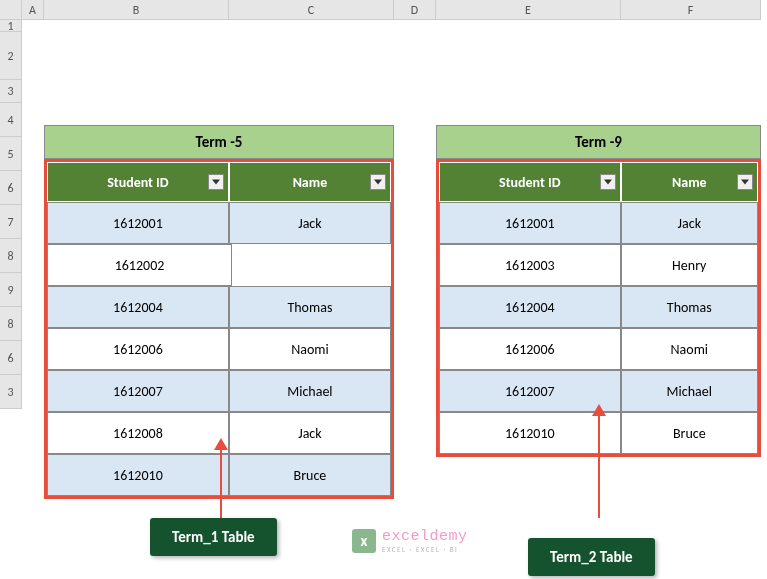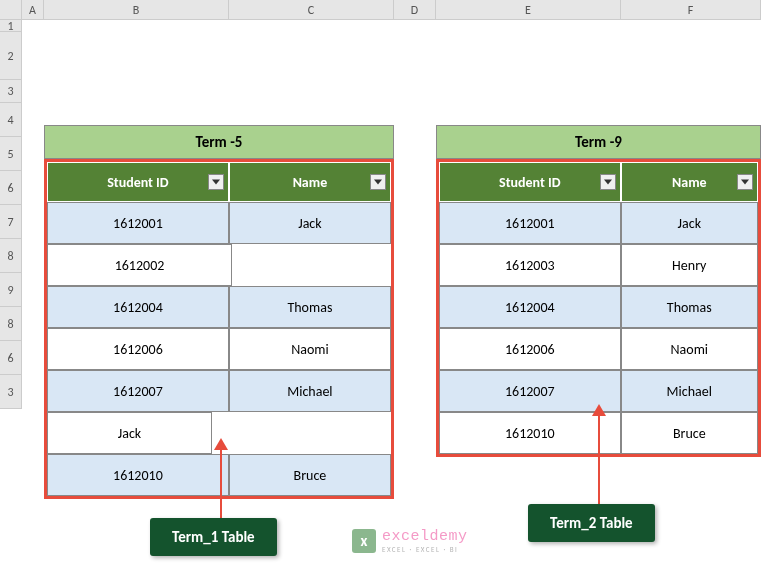--- a/index.html
+++ b/index.html
@@ -112,20 +112,21 @@
       </div>
       <div class="data-row row-odd">
         <div class="data-cell" style="width: 185px;">1612006</div>
         <div class="data-cell" style="width: 165px;">Naomi</div>
       </div>
       <div class="data-row row-even">
         <div class="data-cell" style="width: 185px;">1612007</div>
         <div class="data-cell" style="width: 165px;">Michael</div>
       </div>
       <div class="data-row row-odd">
+        <div class="data-cell" style="width: 185px;">1612008</div>
         <div class="data-cell" style="width: 165px;">Jack</div>
       </div>
       <div class="data-row row-even">
         <div class="data-cell" style="width: 185px;">1612010</div>
         <div class="data-cell" style="width: 165px;">Bruce</div>
       </div>
     </div>
 
   <div class="data-table" id="table2" style="left:414px; top:139px; width:325px;">
     <div class="header-row">
@@ -171,21 +172,21 @@
         <div class="data-cell" style="width: 140px;">Bruce</div>
       </div>
     </div>
 
   <div class="arrow-head" style="left:192px; top:418px;"></div>
   <div class="arrow-line" style="left:198px; top:430px; height:68px;"></div>
   <div class="callout" style="left:128px; top:498px;">Term_1 Table</div>
 
   <div class="arrow-head" style="left:570px; top:384px;"></div>
   <div class="arrow-line" style="left:576px; top:396px; height:102px;"></div>
-  <div class="callout" style="left:506px; top:484px;">Term_2 Table</div>
+  <div class="callout" style="left:506px; top:518px;">Term_2 Table</div>
 
   <div class="watermark">
     <div class="logo">x</div>
     <div class="text">
       <span class="brand">exceldemy</span>
       <span class="tagline">EXCEL · EXCEL · BI</span>
     </div>
   </div>
 </div>
 

